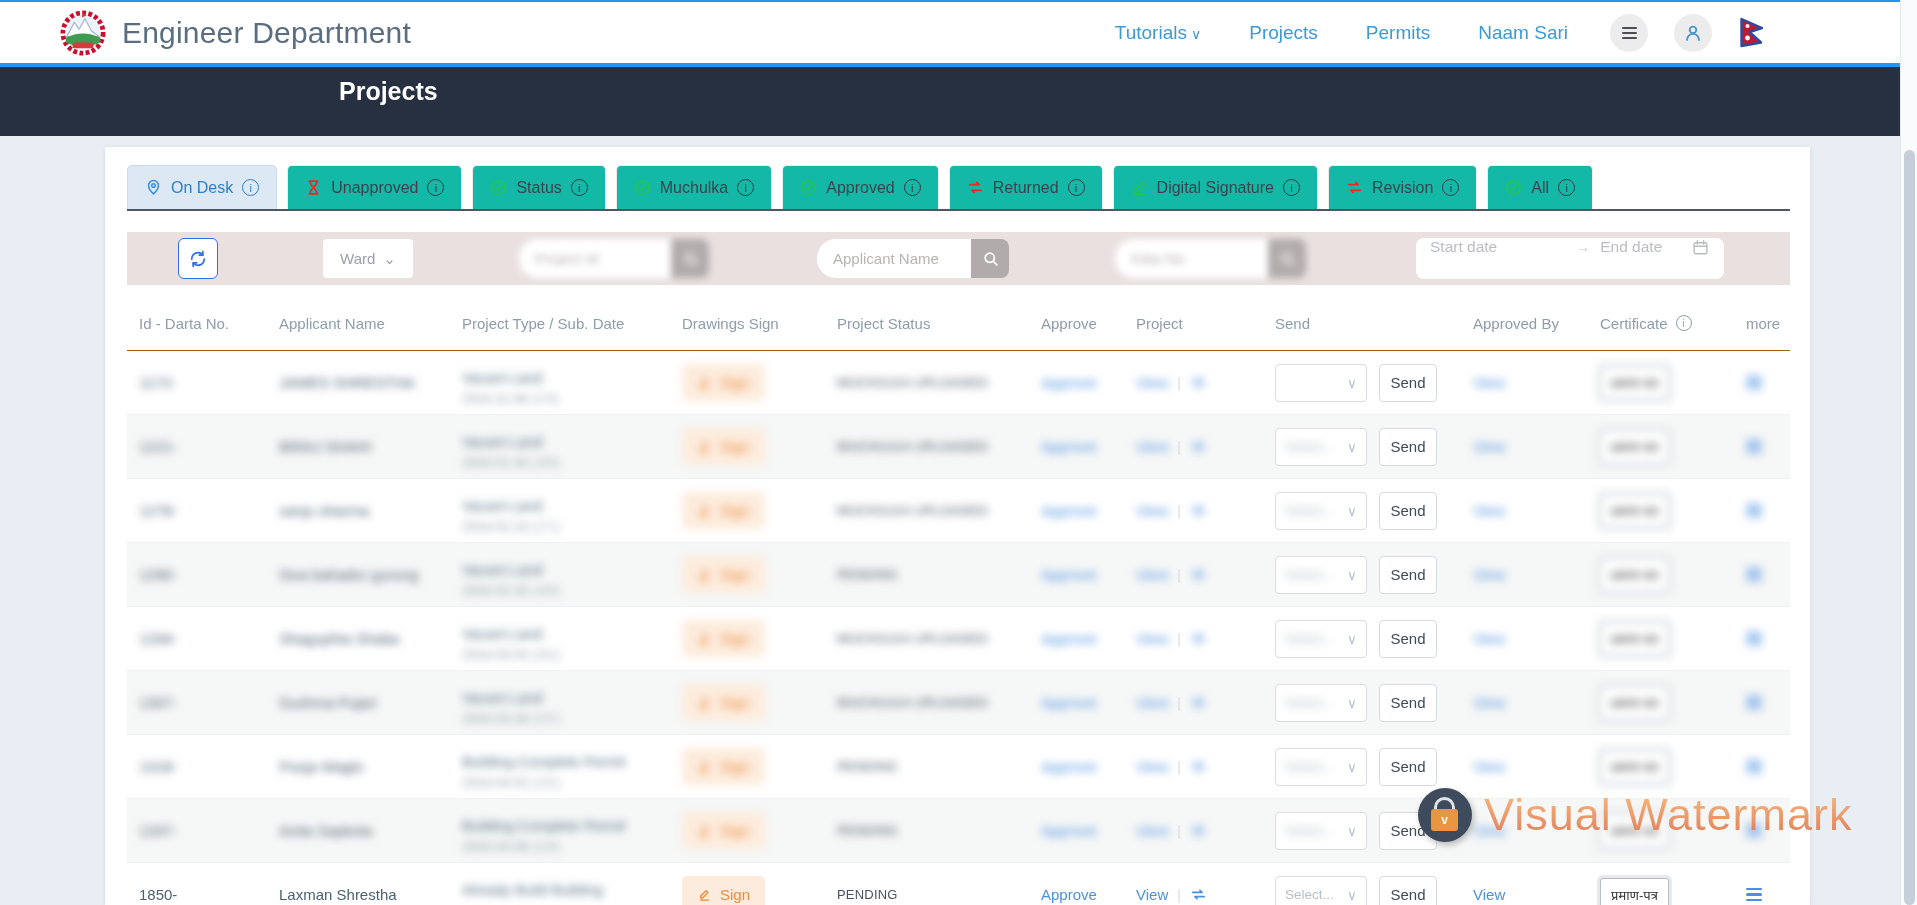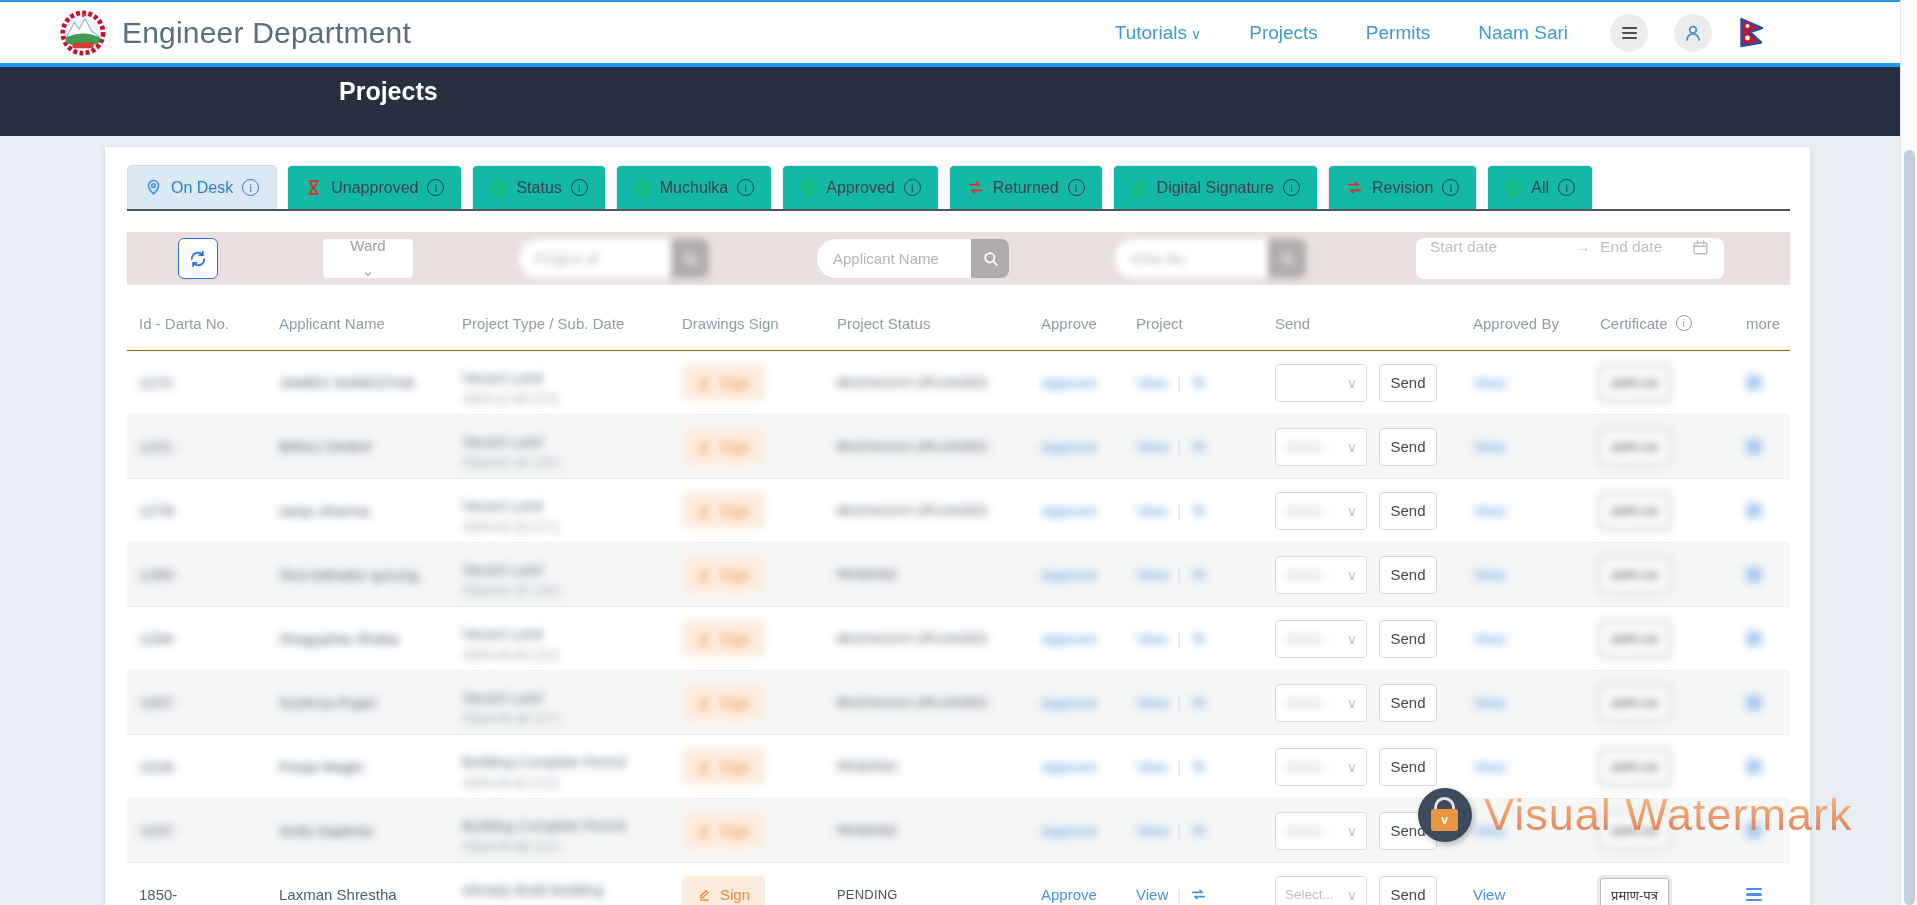--- a/index.html
+++ b/index.html
@@ -56,21 +56,21 @@
   .info-dot.gray { border-color:#8f9dab; color:#8f9dab; width:16px; height:16px; font-size:10px; }
 
   
   .filterbar { position:absolute; left:22px; top:85px; width:1663px; height:53px; background:#eae0e0; }
   .refresh-btn { position:absolute; left:51px; top:6px; width:40px; height:41px; background:#fff;
                  border:1.5px solid #2e6fe0; border-radius:6px; cursor:pointer;
                  display:flex; align-items:center; justify-content:center; }
   .refresh-btn svg { width:20px; height:20px; }
   .ward-select { position:absolute; left:196px; top:7px; width:90px; height:39px; background:#fff;
                  border-radius:4px; color:#9aa0a8; font-size:15px; cursor:pointer;
-                 display:flex; align-items:center; justify-content:center; gap:8px;flex-direction:column; }
+                 display:flex; align-items:center; justify-content:center; gap:8px; }
   .search-group { position:absolute; top:7px; height:39px; display:flex; }
   .search-group input { flex:1; min-width:0; border:none; outline:none; background:#fff;
                         border-radius:19px 0 0 19px; padding:0 10px 0 16px; font-size:15px;
                         color:#555; font-family:inherit; }
   .search-group input::placeholder { color:#b9b3b3; }
   .search-btn { width:38px; border:none; background:#b1abab; border-radius:0 8px 8px 0;
                 display:flex; align-items:center; justify-content:center; cursor:pointer; }
   .search-btn svg { width:17px; height:17px; }
   .g-blur { filter:blur(3.5px); }
   .daterange { position:absolute; left:1289px; top:6px; width:308px; height:41px; background:#fff;

